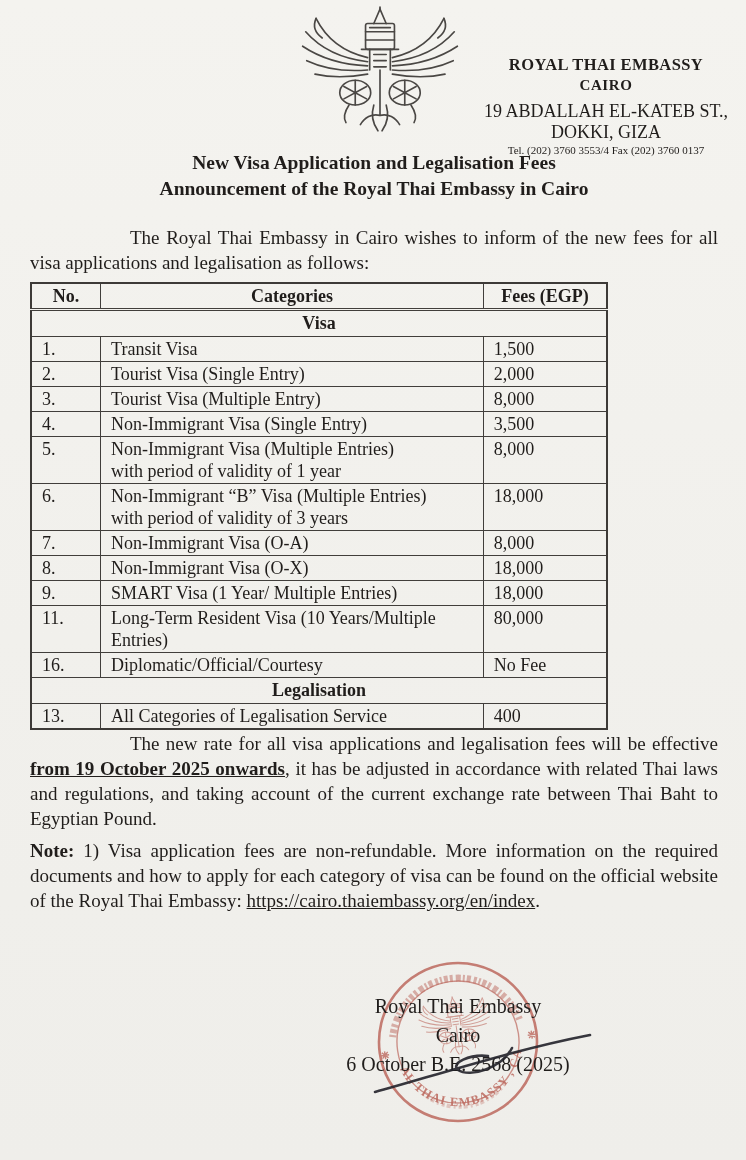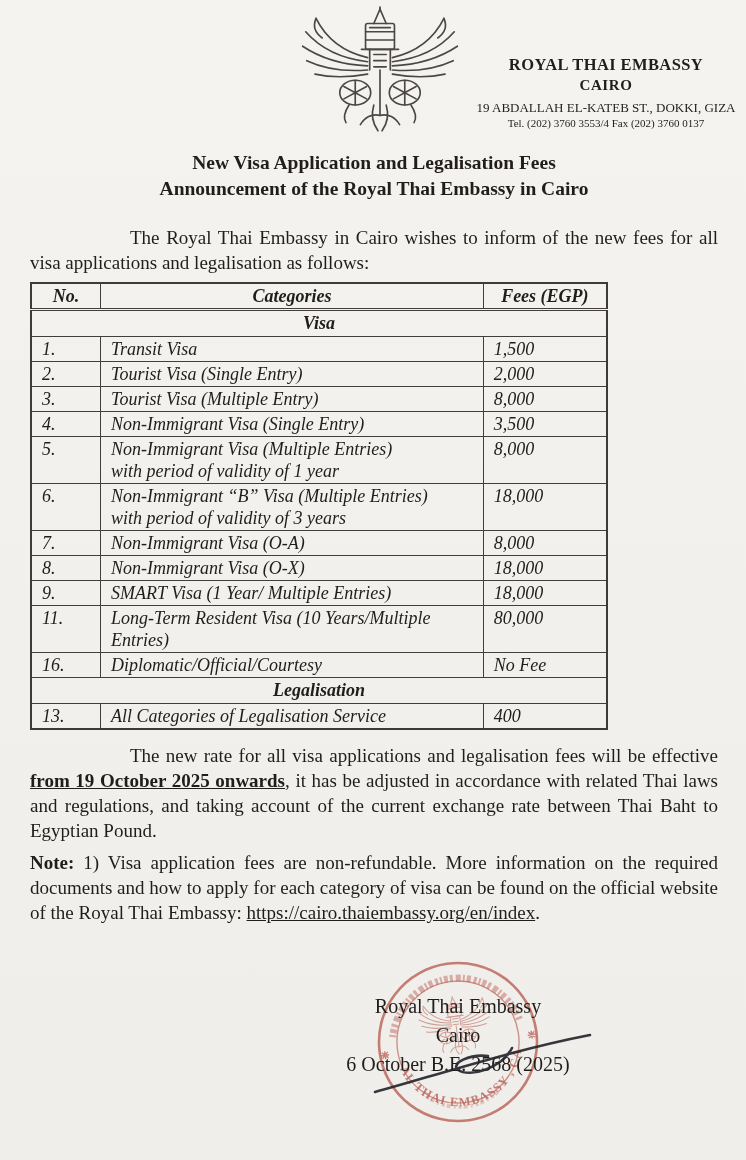--- a/index.html
+++ b/index.html
@@ -11,42 +11,42 @@
     color:#201d1b;
     border-bottom:2px solid #d8d6d1;
   }
   .sr { position:absolute; width:1px; height:1px; overflow:hidden; clip-path:inset(50%); white-space:nowrap; }
 
   
   .emblem { position:absolute; left:296px; top:6px; width:168px; height:130px; }
   .letterhead { position:absolute; left:470px; top:56px; width:272px; text-align:center; line-height:1.15; }
   .lh-name { font-weight:bold; font-size:16.5px; letter-spacing:.4px; }
   .lh-city { font-weight:bold; font-size:15px; letter-spacing:.6px; margin-top:2px; }
-  .lh-addr { font-size:13px; margin-top:7px; }
+  .lh-addr { font-size:18px; margin-top:7px; }
   .lh-tel  { font-size:11px; margin-top:1px; }
 
   
   .content { position:absolute; left:30px; top:150px; width:688px; }
   .title { text-align:center; font-weight:bold; font-size:19.5px; line-height:26px; }
   p { margin:0; font-size:19px; line-height:25px; text-align:justify; }
   .intro { margin-top:23px; text-indent:100px; }
 
   
-  table.fees { border-collapse:collapse; width:578px; margin-top:7px; border:2px solid #3d3a37;font-style:italic; }
+  table.fees { border-collapse:collapse; width:578px; margin-top:7px; border:2px solid #3d3a37; }
   table.fees td, table.fees th {
     border:1.3px solid #413e3b; font-size:18px; line-height:22px; padding:1px 10px;
     font-weight:normal; text-align:left; vertical-align:top;
   }
   table.fees th { font-weight:bold; text-align:center; border-bottom:3px double #413e3b; }
   td.c-no { text-align:center; width:58px; }
   td.c-fee { text-align:center; width:126px; }
   tr.section td { font-weight:bold; text-align:center; line-height:23px; }
   td .l2:empty { display:none; }
 
-  .para-effective { margin-top:13px; text-indent:100px; }
+  .para-effective { margin-top:1px; text-indent:100px; }
   .eff-bold { font-weight:bold; text-decoration:underline; }
   .note1 { margin-top:7px; }
   .note-label { font-weight:bold; }
   .doc-link { color:#201d1b; text-decoration:underline; cursor:pointer; }
   .note2 { text-indent:62px; }
 
   
   .stamp-svg { position:absolute; left:350px; top:950px; width:216px; height:216px; z-index:1; opacity:.92; }
   .sign-block { position:absolute; left:326px; top:992px; width:264px; text-align:center; z-index:2;
                 font-size:20px; line-height:29px; }

